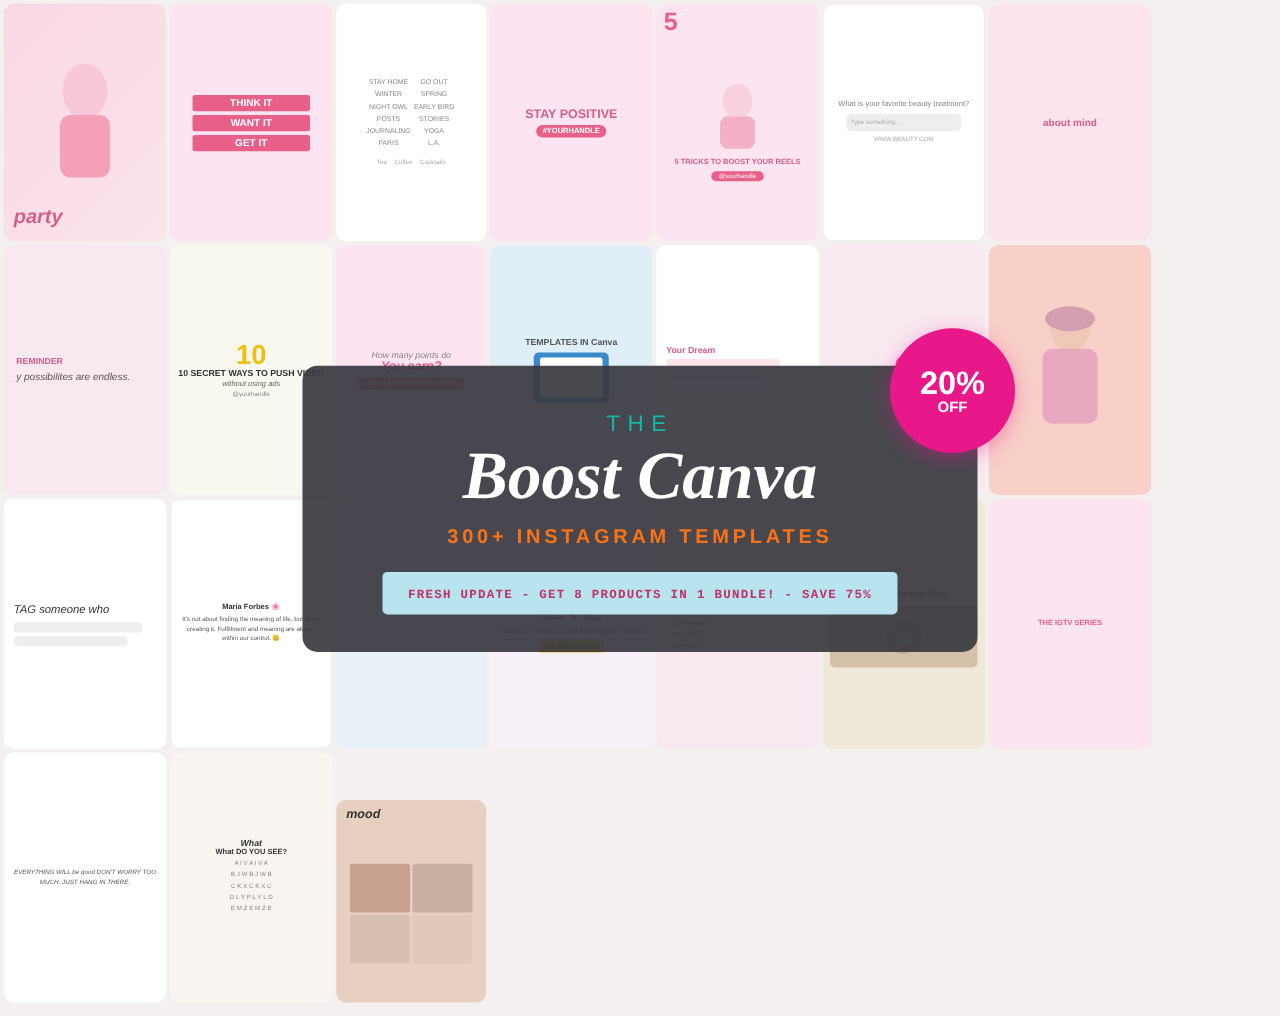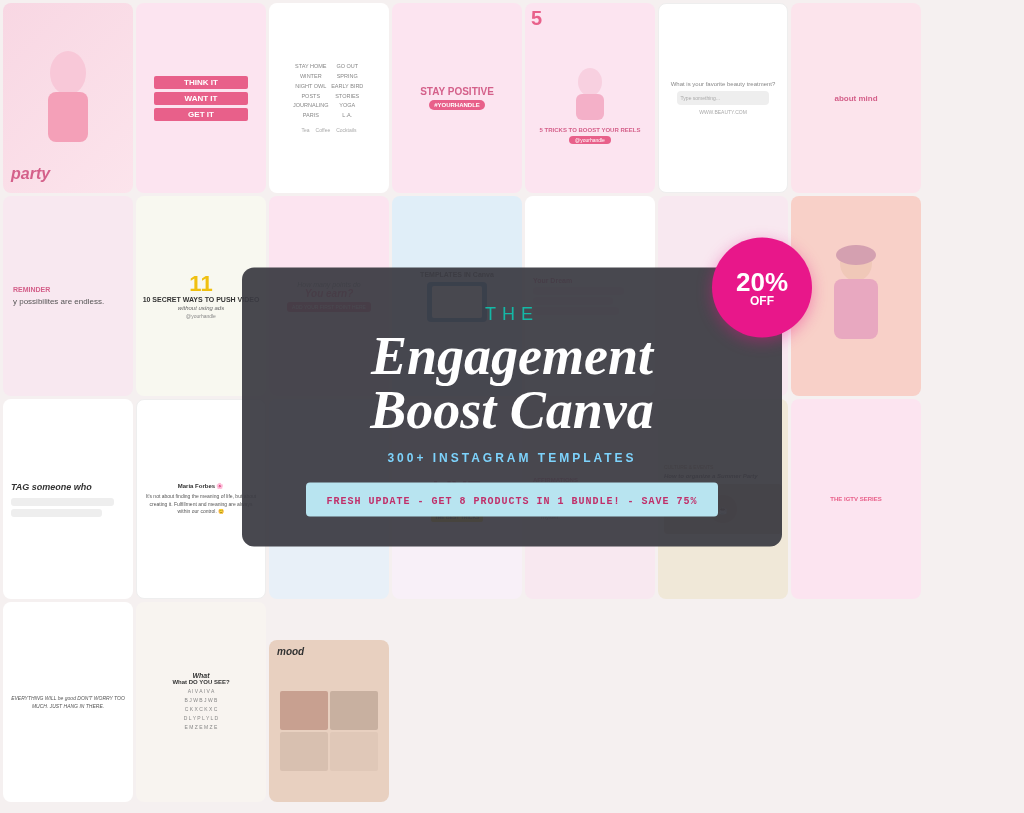--- a/index.html
+++ b/index.html
@@ -271,25 +271,25 @@
     </div>
     <div style="font-size:5px;color:#aaa;margin-top:4px;">WWW.BEAUTY.COM</div>
   </div>
 
   <div class="bg-c" style="background:#fce4ec;font-size:6px;">
     <div style="font-size:8px;color:#d4608a;font-weight:700;">about mind</div>
   </div>
 
   <div class="bg-c" style="background:#f8e8f0;flex-direction:column;align-items:flex-start;padding:10px;">
     <div style="font-size:7px;color:#d4608a;font-weight:700;text-transform:uppercase;">REMINDER</div>
-    <div style="font-size:8px;color:#555;margin-top:4px;">y possibilites are endless.</div>
+    <div style="font-size:8px;color:#555;font-style:italic;margin-top:4px;">y possibilites are endless.</div>
   </div>
 
   <div class="bg-c" style="background:#f8f8f0;flex-direction:column;">
-    <div class="num-badge">11</div>
+    <div class="num-badge">10</div>
     <div style="font-size:7px;font-weight:800;color:#333;line-height:1.3;">10 SECRET WAYS TO PUSH VIDEO</div>
     <div style="font-size:6px;color:#666;font-style:italic;">without using ads</div>
     <div style="font-size:5px;color:#888;margin-top:2px;">@yourhandle</div>
   </div>
 
   <div class="bg-c" style="background:#fce4f0;flex-direction:column;">
     <div style="font-size:7px;color:#888;font-style:italic;">How many points do</div>
     <div style="font-size:10px;font-weight:900;color:#e8608a;font-style:italic;">You earn?</div>
     <div style="background:#e8608a;color:white;font-size:5px;padding:2px 5px;border-radius:3px;margin-top:3px;">ADD YOUR FIRST POINT HERE</div>
   </div>
@@ -314,21 +314,21 @@
 
   <div class="bg-c" style="background:#f8d0c8;">
     <svg width="60" height="110" viewBox="0 0 60 110">
       <ellipse cx="30" cy="22" rx="16" ry="18" fill="#f0c8b8"></ellipse>
       <rect x="8" y="38" width="44" height="60" rx="8" fill="#e8a8c0"></rect>
       <ellipse cx="30" cy="14" rx="20" ry="10" fill="#d4a0b0"></ellipse>
     </svg>
   </div>
 
   <div class="bg-c" style="background:#fff;flex-direction:column;padding:8px;align-items:flex-start;">
-    <div style="font-size:9px;font-weight:700;color:#333;font-style:italic;text-align:center;">TAG someone who</div>
+    <div style="font-size:9px;font-weight:400;color:#333;font-style:italic;text-align:center;">TAG someone who</div>
     <div style="background:#eee;width:90%;height:8px;border-radius:3px;margin-top:6px;"></div>
     <div style="background:#eee;width:80%;height:8px;border-radius:3px;margin-top:3px;"></div>
   </div>
 
   <div class="bg-c" style="background:#fff;border:1px solid #eee;padding:6px;font-size:5px;color:#555;line-height:1.5;">
     <div style="font-weight:700;color:#333;font-size:6px;margin-bottom:2px;">Maria Forbes 🌸</div>
     <div>It's not about finding the meaning of life, but about creating it. Fulfillment and meaning are always within our control. 😊</div>
   </div>
 
   <div class="bg-c" style="background:#e8f0f8;"></div>
@@ -391,23 +391,22 @@
 <div class="main-overlay" style="position:absolute;top:50%;left:50%;transform:translate(-50%,-50%);background:rgba(58,58,66,0.93);border-radius:12px;width:540px;padding:36px 50px 30px 50px;text-align:center;z-index:10;">
 
   
   <div class="discount-badge">
     <span class="badge-percent">20%</span>
     <span class="badge-off">OFF</span>
   </div>
 
   <div class="overlay-the">THE</div>
 
-  <div class="overlay-title1" style="font-family:Georgia,serif;font-size:54px;color:#fff;font-weight:700;font-style:italic;line-height:1.0;margin-bottom:0;">Engagement</div>
 
   <div class="overlay-title2" style="font-family:Georgia,serif;font-size:54px;color:#fff;font-weight:700;font-style:italic;line-height:1.0;margin-bottom:14px;">Boost Canva</div>
 
-  <div class="overlay-subtitle" style="font-size:12px;color:#7dd3fc;letter-spacing:3px;text-transform:uppercase;font-weight:600;margin-bottom:18px;">300+ Instagram Templates</div>
+  <div class="overlay-subtitle" style="font-size:16px;color:#f97316;letter-spacing:3px;text-transform:uppercase;font-weight:600;margin-bottom:18px;">300+ Instagram Templates</div>
 
   <div class="overlay-banner" style="background:#b8e4f0;border-radius:4px;padding:8px 20px;display:inline-block;">
     <span class="overlay-banner-text" style="font-size:10px;color:#c0306a;font-weight:800;letter-spacing:1px;text-transform:uppercase;">FRESH UPDATE - GET 8 PRODUCTS IN 1 BUNDLE! - SAVE 75%</span>
   </div>
 
 </div>
 
 </body></html>

